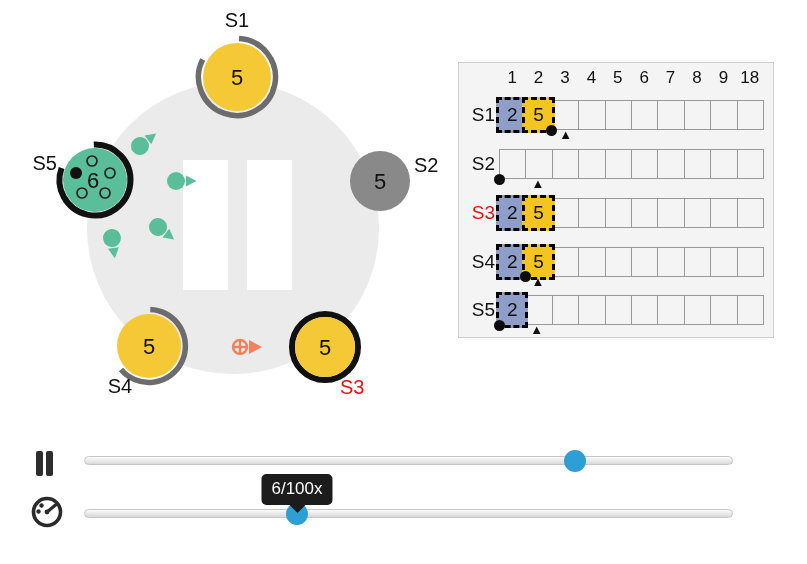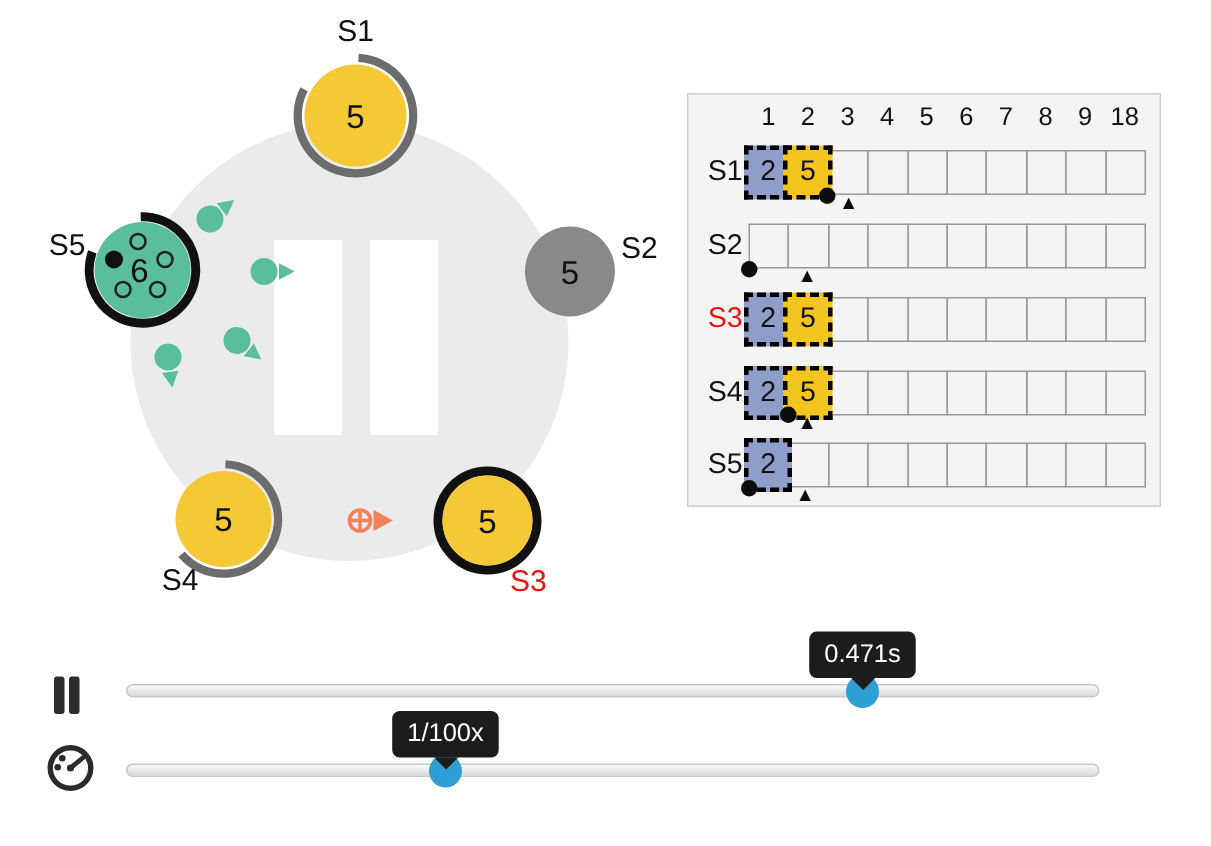--- a/index.html
+++ b/index.html
@@ -197,28 +197,27 @@
       <div class="marrow" style="left: 71.28px; top: 260px;">▲</div>
     </div>
 
   <div id="pauseBtn" title="">
       <span></span>
       <span></span>
     </div>
 
   <div class="track" style="top:456px;"></div>
   <div class="handle" style="left:564px;top:449.5px;"></div>
-  <div class="tooltip" style="left:575px;top:421px;">0.471s</div>
 
   <div id="speedBtn">
     <svg width="34" height="34" viewBox="0 0 34 34">
       <circle cx="17" cy="17" r="13.5" fill="#ffffff" stroke="#2b2b2b" stroke-width="3.6"></circle>
       <circle cx="11.5" cy="10.5" r="2.2" fill="#2b2b2b"></circle>
       <circle cx="8.5" cy="16.5" r="2.2" fill="#2b2b2b"></circle>
       <line x1="17" y1="17" x2="25.5" y2="10" stroke="#2b2b2b" stroke-width="3.2" stroke-linecap="round"></line>
       <circle cx="17" cy="17" r="2.4" fill="#2b2b2b"></circle>
     </svg>
   </div>
 
   <div class="track" style="top:509px;"></div>
   <div class="handle" style="left:286px;top:502.5px;"></div>
-  <div class="tooltip" style="left:297px;top:474px;">1/100x</div>
+  <div class="tooltip" style="left:297px;top:474px;">6/100x</div>
 </div>
 
 </body></html>

